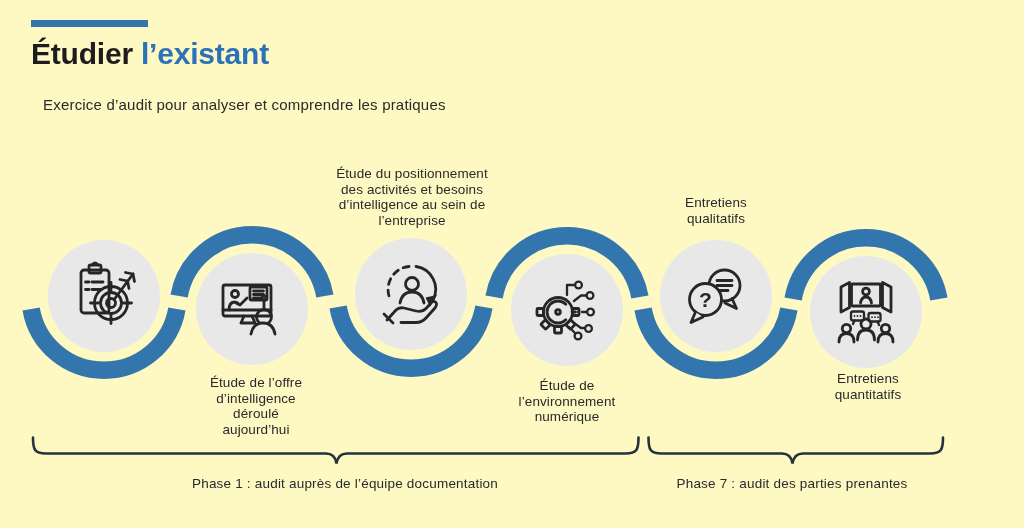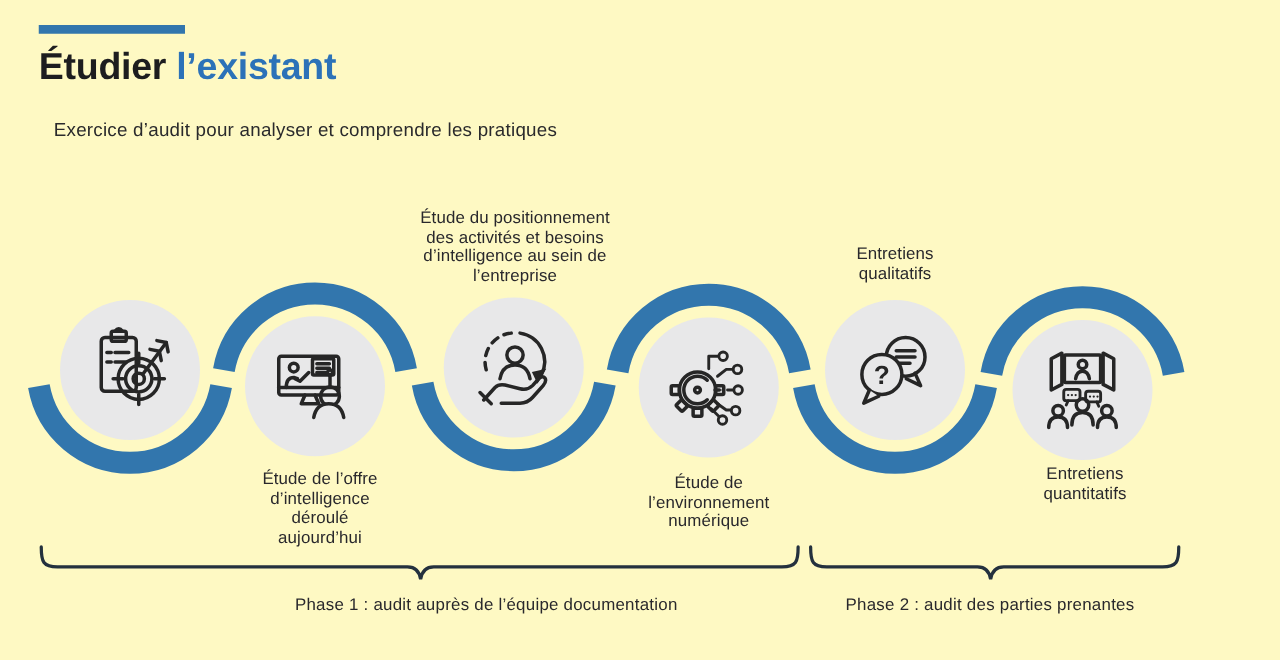--- a/index.html
+++ b/index.html
@@ -168,16 +168,16 @@
 numérique</div>
   <div class="step-label" style="left:412px;top:166px;">Étude du positionnement
 des activités et besoins
 d’intelligence au sein de
 l’entreprise</div>
   <div class="step-label" style="left:716px;top:195px;">Entretiens
 qualitatifs</div>
   <div class="step-label" style="left:868px;top:371px;">Entretiens
 quantitatifs</div>
 
-  <div class="phase-label" style="left:345px;top:476px;margin-left:44px;">Phase 1 : audit auprès de l’équipe documentation</div>
-  <div class="phase-label" style="left:792px;top:476px;">Phase 2 : audit des parties prenantes</div>
+  <div class="phase-label" style="left:345px;top:476px;">Phase 1 : audit auprès de l’équipe documentation</div>
+  <div class="phase-label" style="left:792px;top:476px;">Phase 7 : audit des parties prenantes</div>
 
 </div>
 
 </body></html>

